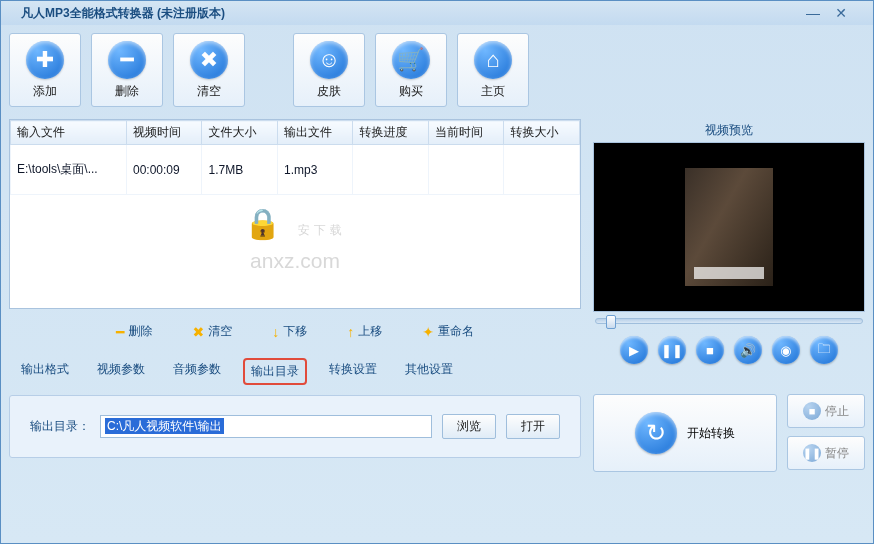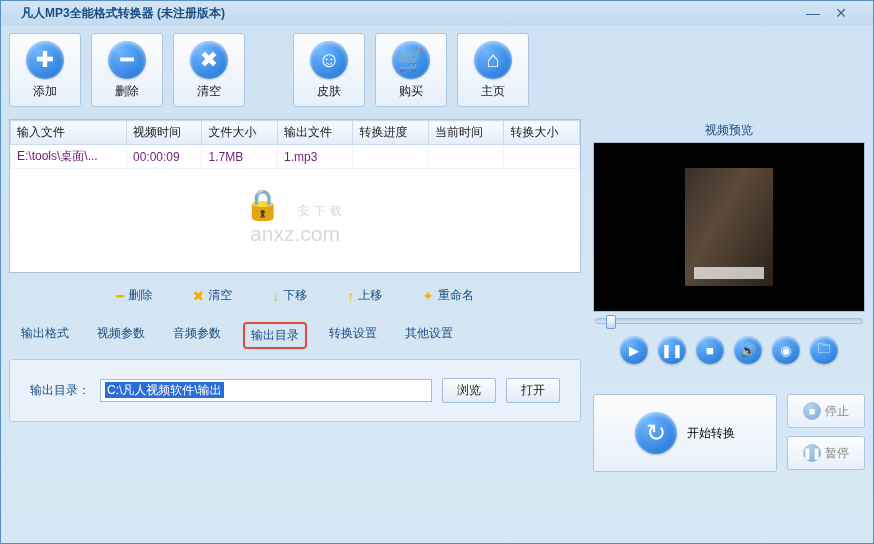--- a/index.html
+++ b/index.html
@@ -9,24 +9,24 @@
 .titlebar .title { flex: 1; color: #1a4d80; font-weight: bold; }
 .titlebar .winbtn { width: 24px; height: 16px; margin-left: 4px; display: flex; align-items: center; justify-content: center; color: #3a6a9a; cursor: pointer; font-size: 14px; }
 .menubar { height: 24px; display: flex; align-items: center; padding: 0 6px; gap: 14px; color: #1a1a1a; }
 .menubar span { cursor: pointer; }
 .toolbar { display: flex; gap: 10px; padding: 8px; }
 .toolbtn { width: 72px; height: 74px; background: linear-gradient(#fdfdfd, #e6f0fa); border: 1px solid #aac6e2; border-radius: 3px; display: flex; flex-direction: column; align-items: center; justify-content: center; gap: 4px; cursor: pointer; }
 .toolicon { width: 38px; height: 38px; border-radius: 50%; background: radial-gradient(circle at 30% 25%, #6fb7ff, #1a6fd4); display: flex; align-items: center; justify-content: center; color: #fff; font-size: 22px; box-shadow: inset 0 2px 4px rgba(255,255,255,.6), 0 1px 2px rgba(0,0,0,.2); }
 .toollbl { color: #1a1a1a; }
 .content { display: flex; padding: 4px 8px; gap: 12px; }
 .leftpane { flex: 1; display: flex; flex-direction: column; }
-.tableframe { background: #fff; border: 1px solid #a9c3de; height: 154px; position: relative; overflow: hidden; }
+.tableframe { background: #fff; border: 1px solid #a9c3de; height: 190px; position: relative; overflow: hidden; }
 table { width: 100%; border-collapse: collapse; }
 th { background: linear-gradient(#f7fbff, #e3eef9); border: 1px solid #cbdcee; padding: 3px 6px; text-align: left; font-weight: normal; color: #1a1a1a; }
-td { border: 1px solid #eef4fb; padding: 3px 6px; color: #701a75; }
+td { border: 1px solid #eef4fb; padding: 16px 6px; color: #0f172a; }
 .watermark { position: absolute; left: 50%; top: 55%; transform: translate(-50%,-50%); color: #d8d8d8; font-size: 30px; letter-spacing: 4px; font-family: Arial; }
 .watermark2 { position: absolute; left: 50%; top: 75%; transform: translate(-50%,-50%); color: #d8d8d8; font-size: 21px; font-family: Arial; }
 .listops { display: flex; gap: 40px; padding: 14px 20px; align-items: center; justify-content: center; }
 .listop { display: flex; align-items: center; gap: 4px; color: #1a4d80; cursor: pointer; }
 .listop .ico { color: #f6b100; font-size: 14px; }
 .tabs { display: flex; gap: 16px; padding: 4px 6px; color: #1a4d80; }
 .tab { padding: 3px 6px; cursor: pointer; }
 .tab.active { border: 2px solid #e14b3b; border-radius: 4px; }
 .outputpanel { background: #e9f2fb; border: 1px solid #b7cee7; border-radius: 3px; padding: 18px 20px; margin-top: 6px; display: flex; align-items: center; gap: 10px; }
 .outlabel { color: #1a4d80; }

